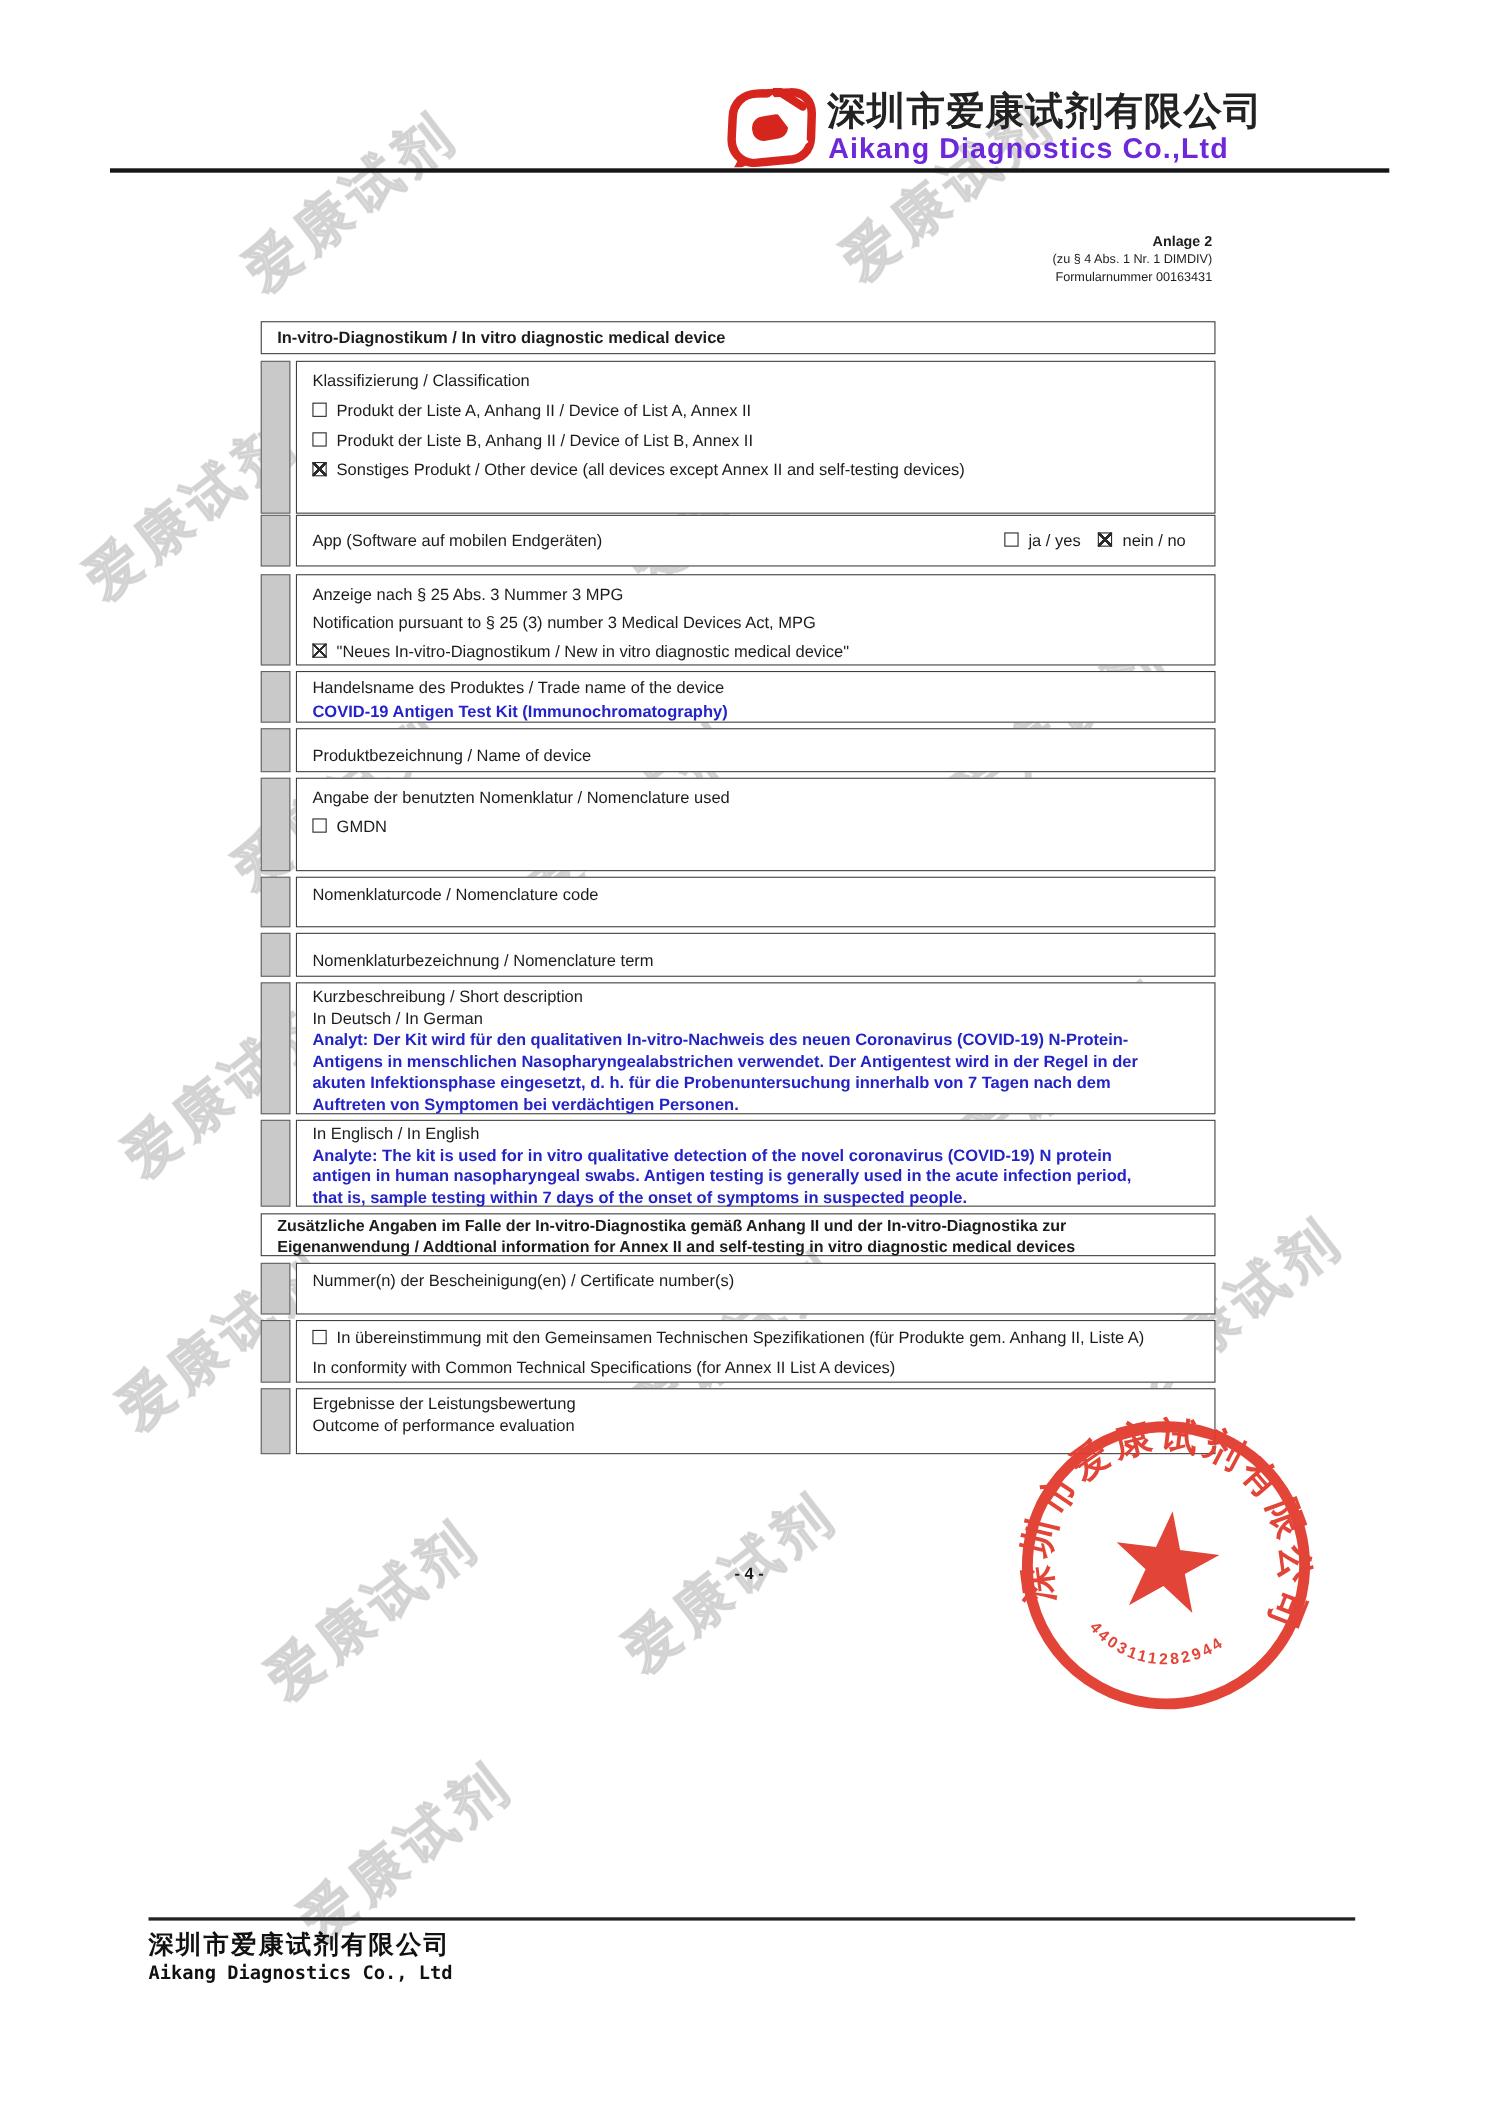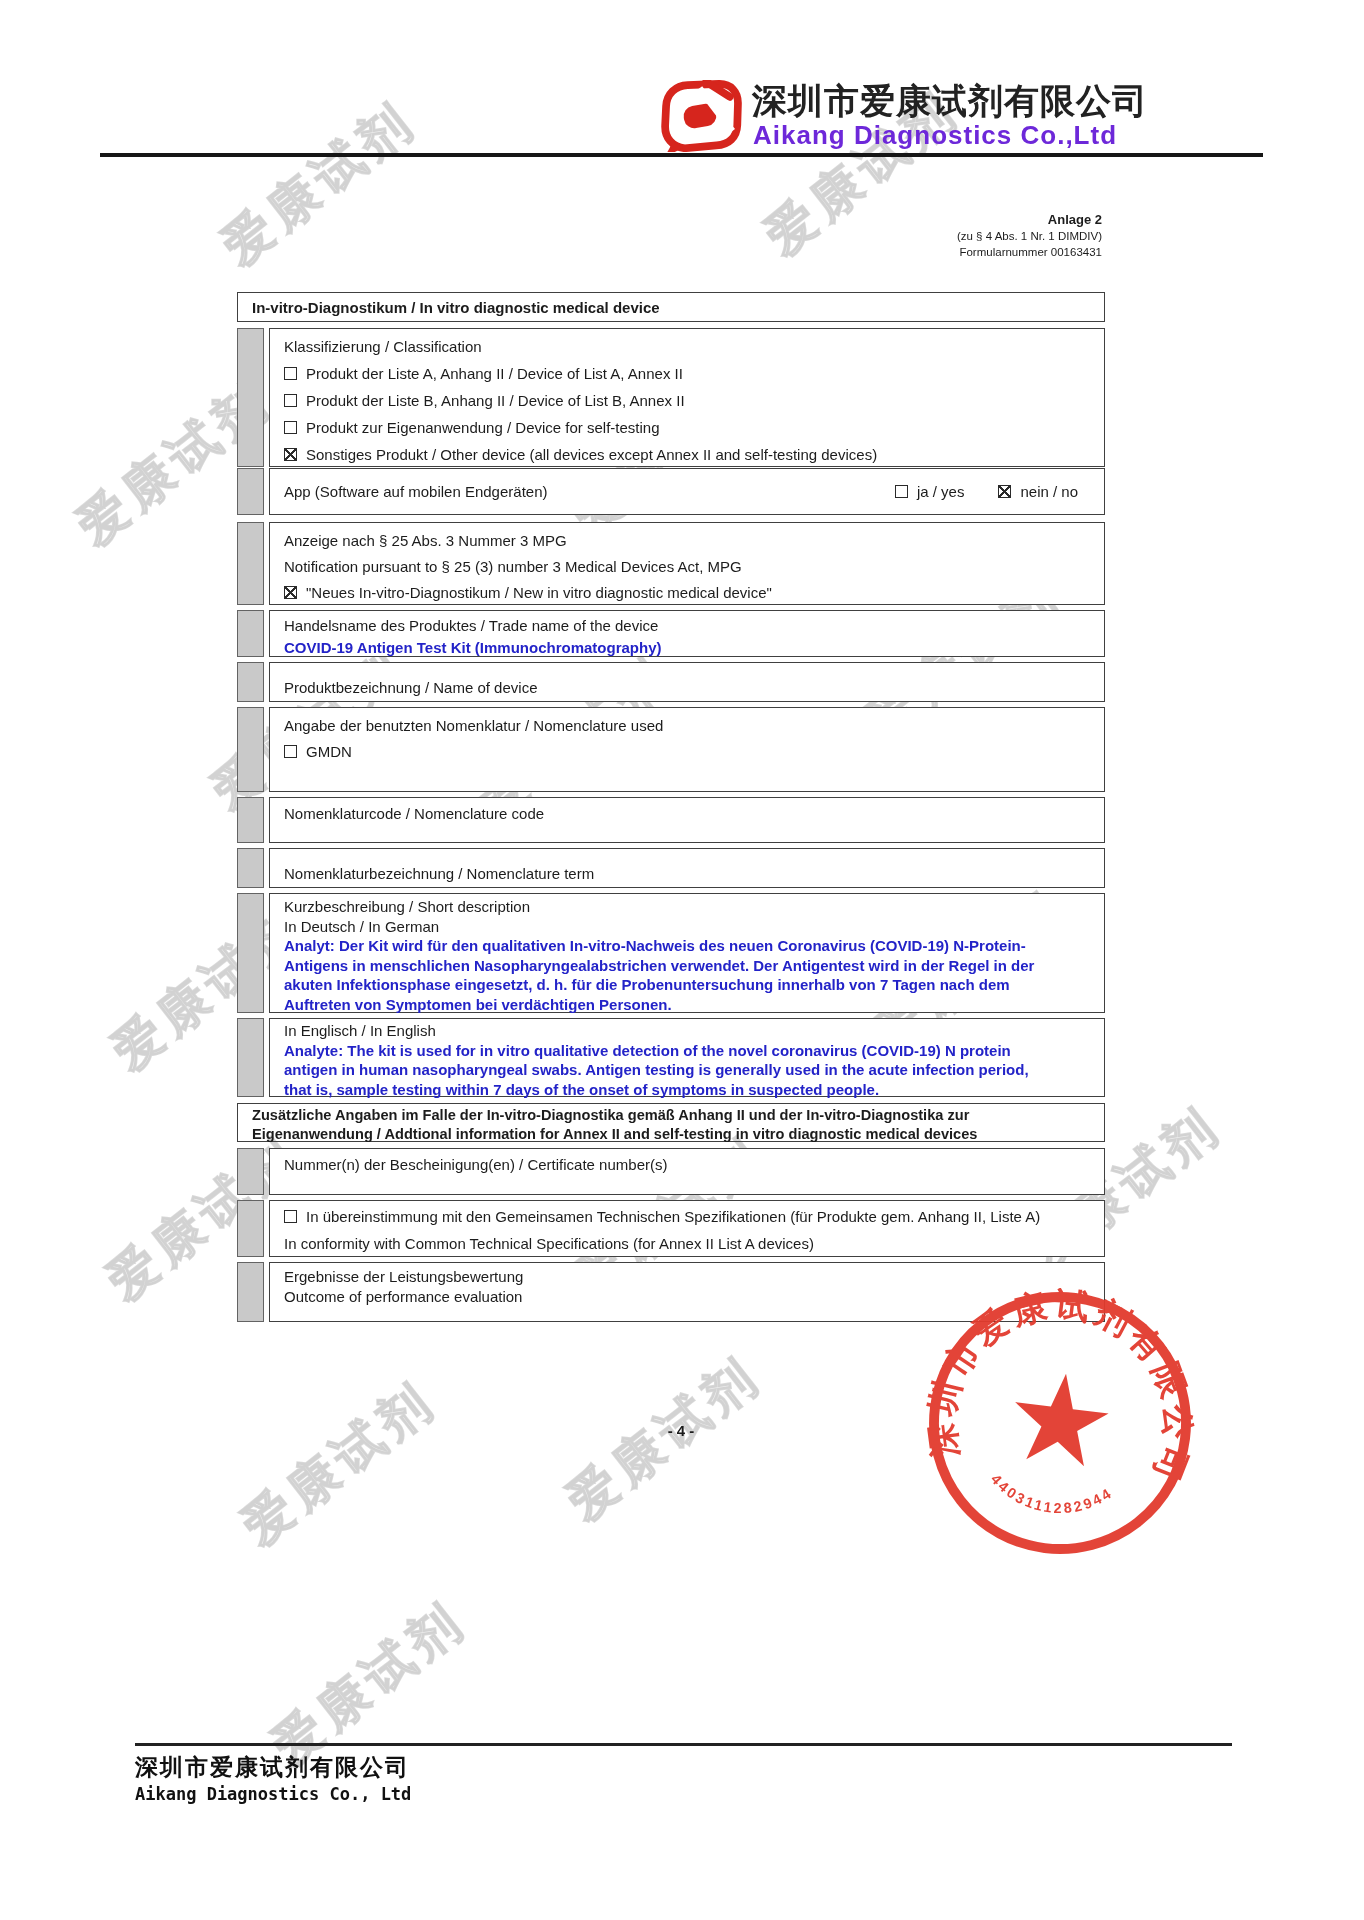--- a/index.html
+++ b/index.html
@@ -28,21 +28,21 @@
             padding-left:14px;font-weight:bold;}
   .t2{display:block;padding:2px 10px 0 14px;font-size:14.6px;line-height:18.5px;}
   .blue{color:#2323c8;font-weight:bold;}
   .ln{white-space:nowrap;}
   .cb{display:inline-block;width:13px;height:13px;border:1.5px solid #2a2a2a;margin-right:9px;
       vertical-align:-1px;position:relative;flex:none;box-sizing:border-box;}
   .cb.checked::before{content:"";position:absolute;inset:-1px;
       background:linear-gradient(45deg,transparent 44%,#2a2a2a 44%,#2a2a2a 56%,transparent 56%),
                  linear-gradient(135deg,transparent 44%,#2a2a2a 44%,#2a2a2a 56%,transparent 56%);}
   .approw{display:flex;align-items:center;padding-top:0;}
-  .appopts{margin-left:auto;display:flex;gap:34px;padding-right:14px;}
+  .appopts{margin-left:auto;display:flex;gap:16px;padding-right:14px;}
   .appopts span.optlbl{white-space:nowrap;}
   
   .stamp{position:absolute;left:925px;top:1288px;width:270px;height:270px;opacity:0.95;}
   
   .pageno{position:absolute;left:616px;top:1422px;width:130px;text-align:center;font-size:15px;font-weight:bold;}
   .ft-rule{position:absolute;left:135px;top:1743px;width:1097px;height:2.5px;background:#222;}
   .ft-cn{position:absolute;left:135px;top:1752px;font-size:23px;font-weight:bold;color:#111;letter-spacing:2px;}
   .ft-en{position:absolute;left:135px;top:1784px;font-size:17px;font-weight:bold;color:#111;
          font-family:"DejaVu Sans Mono","Liberation Mono",monospace;}
 </style>
@@ -91,21 +91,20 @@
   <div class="sec" style="top:292px;height:30px">
     <div class="titlebox">In-vitro-Diagnostikum / In vitro diagnostic medical device</div>
   </div>
 
   <div class="sec" style="top:328px;height:139px">
     <div class="gray"></div>
     <div class="cell" style="line-height:27px;">
       <div class="ln">Klassifizierung / Classification</div>
       <div class="ln"><span class="cb"></span><span>Produkt der Liste A, Anhang II / Device of List A, Annex II</span></div>
       <div class="ln"><span class="cb"></span><span>Produkt der Liste B, Anhang II / Device of List B, Annex II</span></div>
-      <div class="ln"><span class="cb"></span><span>Produkt zur Eigenanwendung / Device for self-testing</span></div>
       <div class="ln"><span class="cb checked"></span><span>Sonstiges Produkt / Other device (all devices except Annex II and self-testing devices)</span></div>
     </div>
   </div>
 
   <div class="sec" style="top:468px;height:47px">
     <div class="gray"></div>
     <div class="cell approw" style="padding-top:0;">
       <span class="ln">App (Software auf mobilen Endgeräten)</span>
       <span class="appopts">
         <span class="optlbl"><span class="cb"></span><span>ja / yes</span></span>

